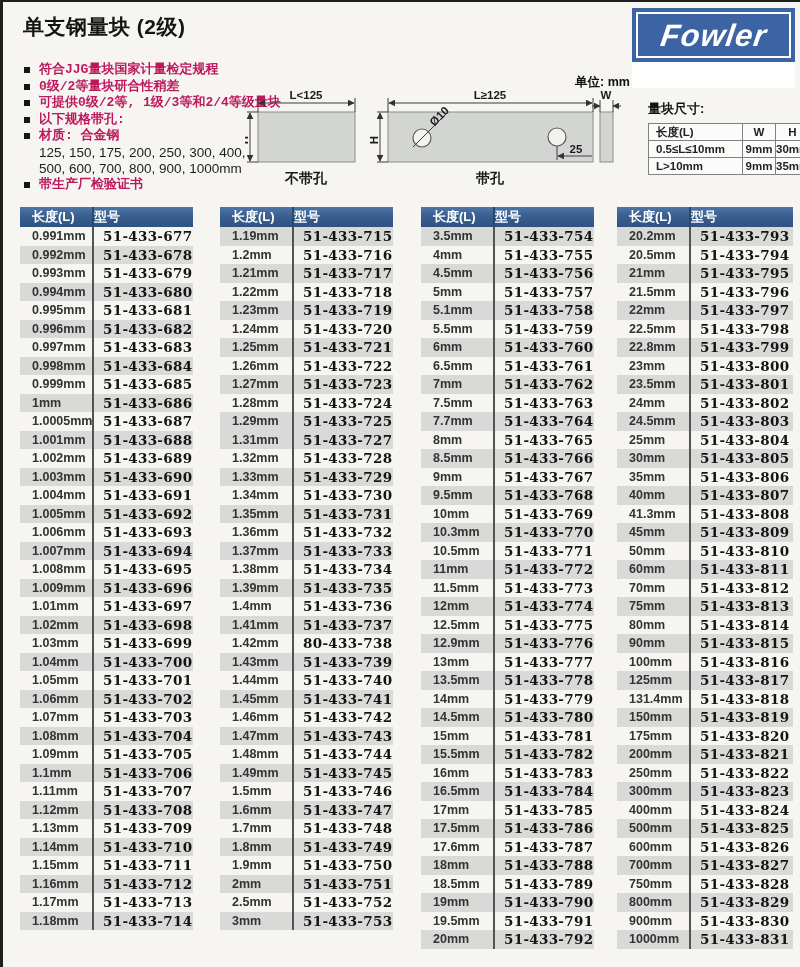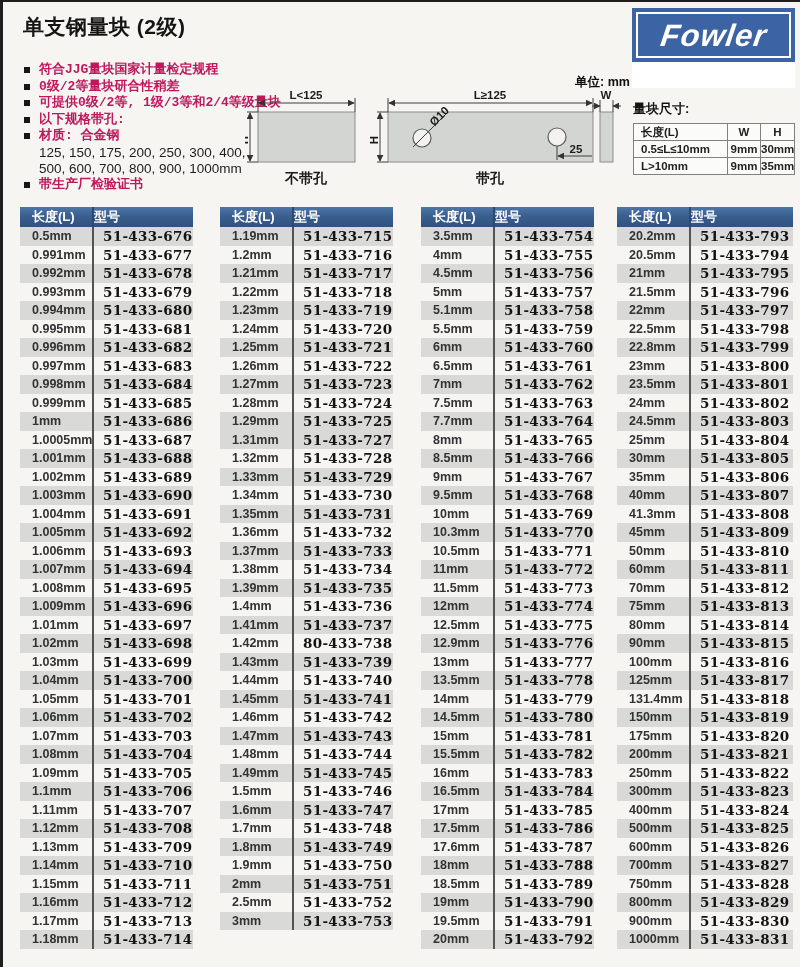--- a/index.html
+++ b/index.html
@@ -29,21 +29,21 @@
   
   .diagram{position:absolute;left:245px;top:70px;}
   .blk{fill:#d3d5d3;stroke:#8a8d8a;stroke-width:1;}
   .dim{stroke:#3c3c3c;stroke-width:1;fill:none;}
   .hole{fill:#f3f2ef;stroke:#5d5d5d;stroke-width:1.2;}
   .dim-label{font-family:"Liberation Sans",sans-serif;font-size:11.5px;font-weight:bold;fill:#1c1c1c;}
   .cap{font-family:"Liberation Sans",sans-serif;font-size:14px;font-weight:bold;fill:#1a1a1a;}
   .unit{font-family:"Liberation Sans",sans-serif;font-size:12.5px;font-weight:bold;fill:#111;}
 
   
-  .size-block{position:absolute;left:633px;top:100px;width:148px;}
+  .size-block{position:absolute;left:648px;top:100px;width:148px;}
   .size-title{font-size:13px;font-weight:bold;color:#141414;margin-bottom:5px;}
   .size-table{border-top:1px solid #808080;border-left:1px solid #808080;background:#fbfbfa;width:162px;box-sizing:border-box;}
   .trow-s{display:flex;height:17px;line-height:17px;}
   .size-table .cell,.size-table .sh{border-right:1px solid #808080;border-bottom:1px solid #808080;
       font-size:11.5px;font-weight:bold;color:#222;box-sizing:border-box;}
   .sc-len{width:94px;padding-left:7px;text-align:left;}
   .sc-w{width:33px;text-align:center;}
   .sc-h{width:34px;text-align:center;}
 
   
@@ -175,24 +175,20 @@
         </div>
     </div>
   </div>
 
   <div class="spec-table" style="left:20px">
     <div class="thead">
       <div class="th-len">长度(L)</div>
       <div class="th-model">型号</div>
     </div>
     <div>
-        <div class="trow odd">
-          <div class="cell c-len">0.5mm</div>
-          <div class="cell c-model">51-433-676</div>
-        </div>
         <div class="trow even">
           <div class="cell c-len">0.991mm</div>
           <div class="cell c-model">51-433-677</div>
         </div>
         <div class="trow odd">
           <div class="cell c-len">0.992mm</div>
           <div class="cell c-model">51-433-678</div>
         </div>
         <div class="trow even">
           <div class="cell c-len">0.993mm</div>

